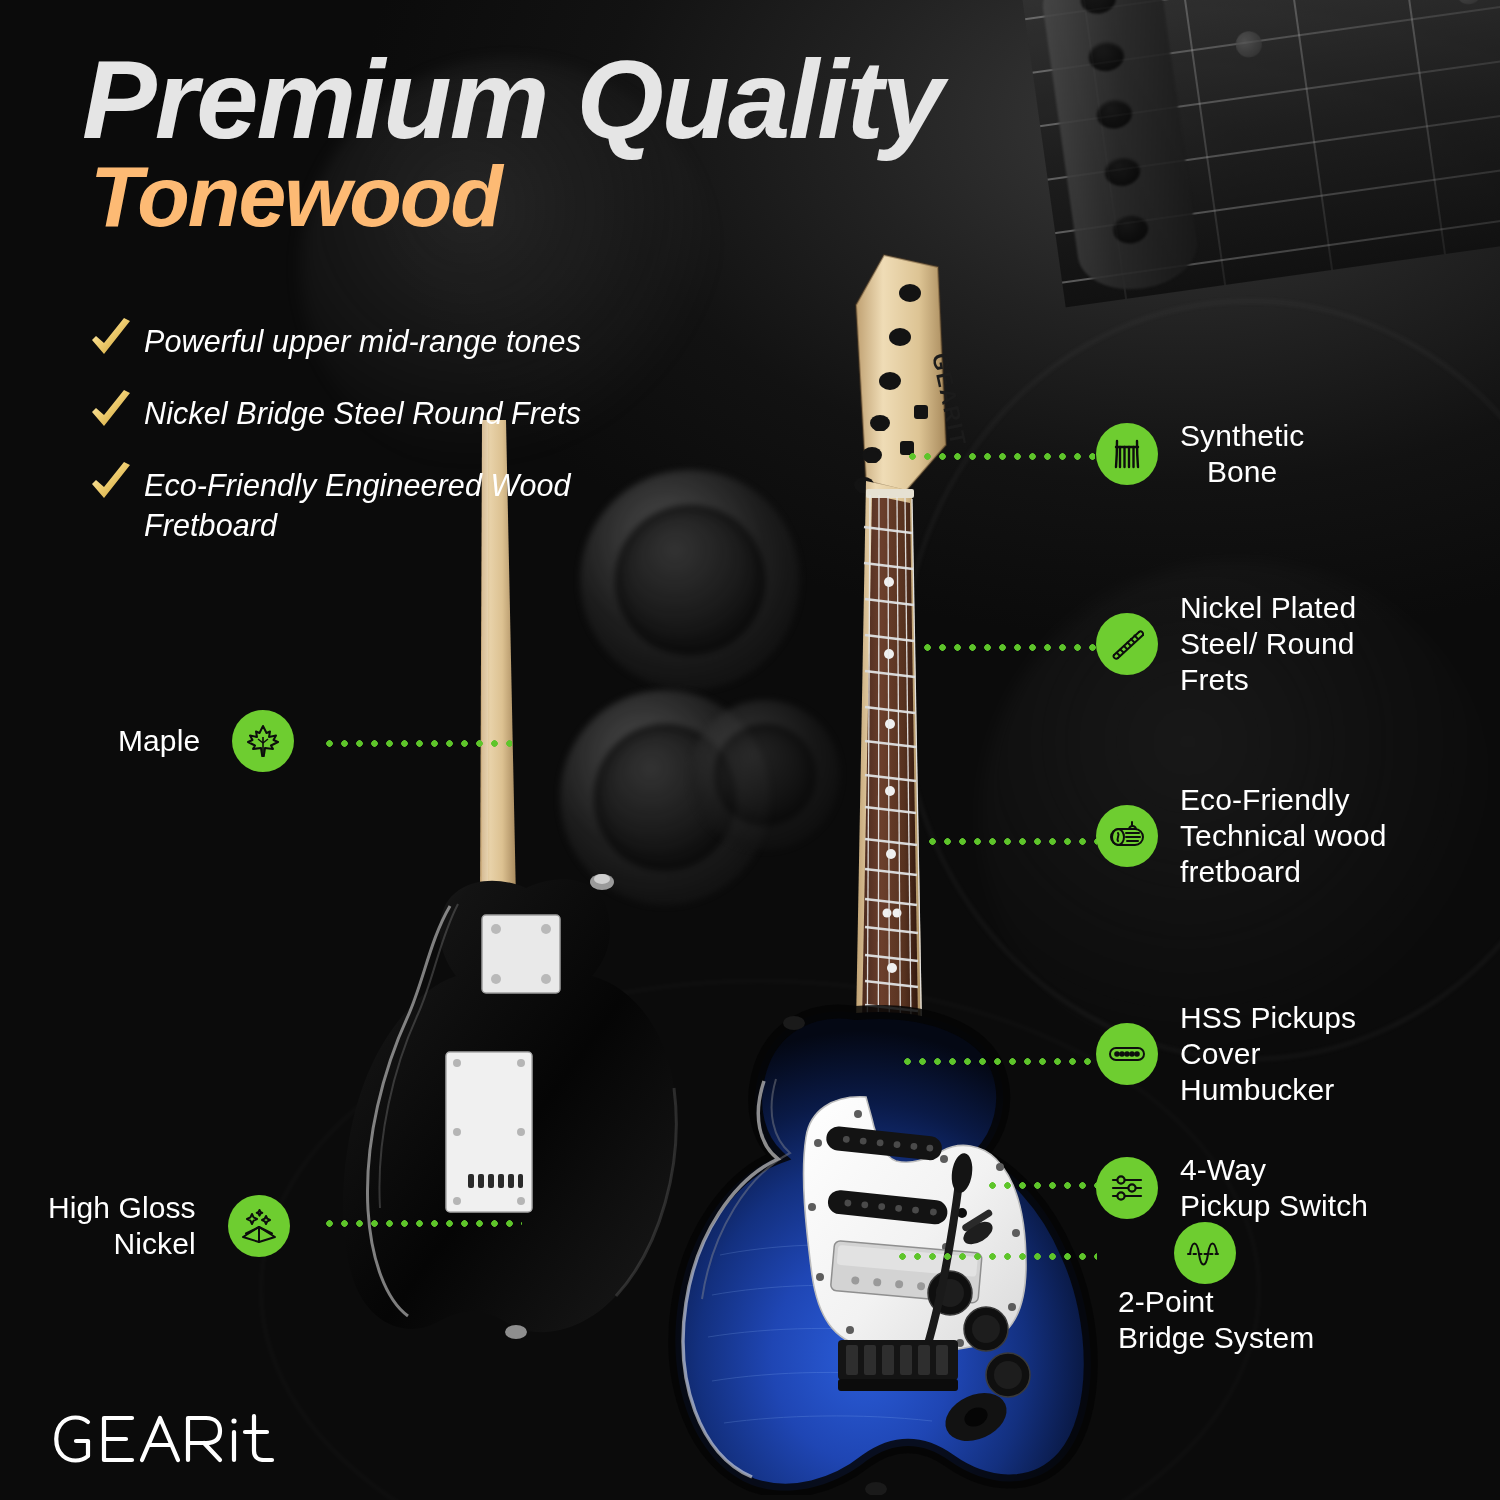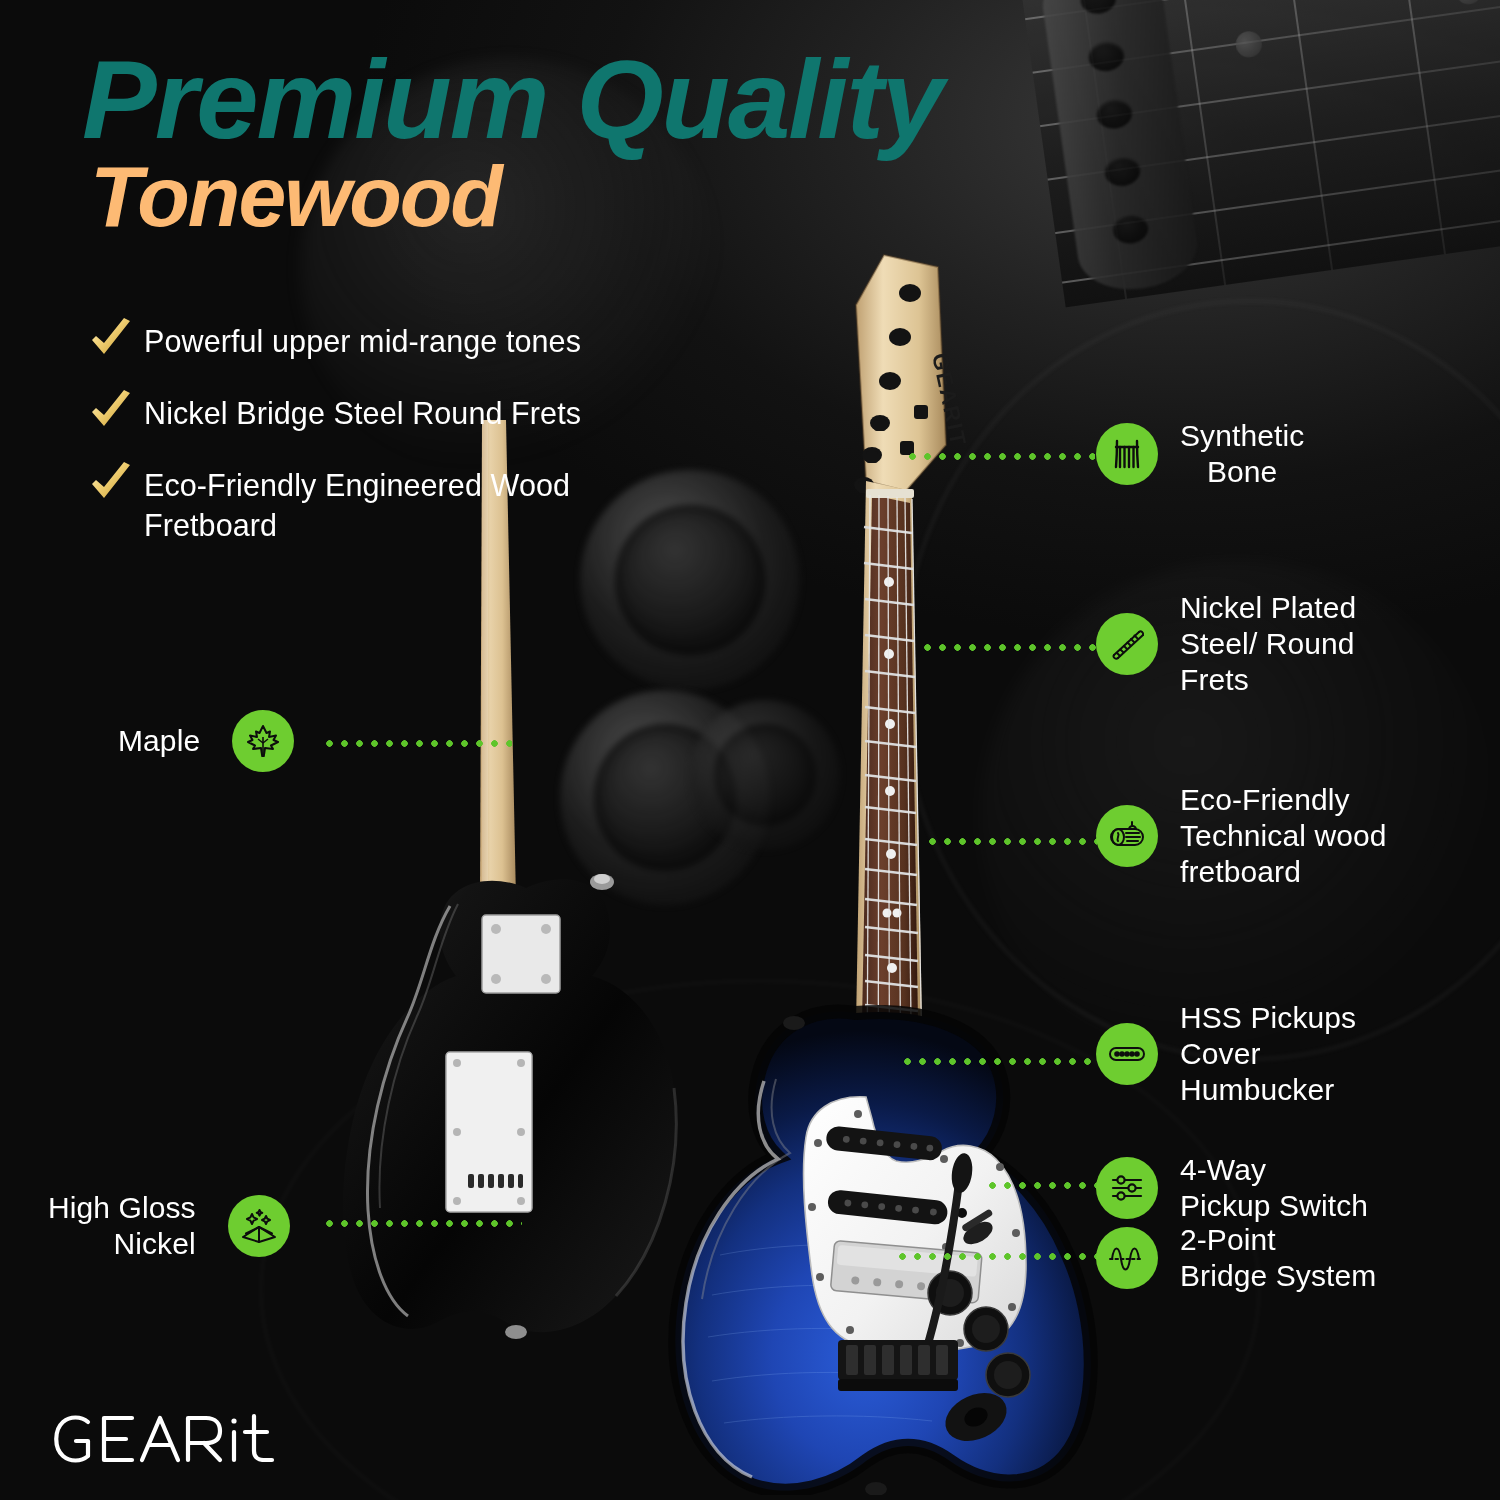--- a/index.html
+++ b/index.html
@@ -82,29 +82,29 @@
     filter:blur(8px);
   }
 
   
   .headline {
     position:absolute; left:82px; top:48px; width:1120px;
     font-style:italic; font-weight:bold;
     letter-spacing:-2px;
     line-height:.92;
   }
-  .headline .l1 { display:block; font-size:112px; color:#0f766e; }
+  .headline .l1 { display:block; font-size:112px; color:#e5e5e5; }
   .headline .l2 { display:block; font-size:86px; color:#fdba74; margin-top:6px; margin-left:8px; }
 
   
   .bullets { position:absolute; left:88px; top:322px; width:690px; }
   .bullet { display:flex; align-items:flex-start; margin-bottom:28px; }
   .bullet .ck { width:56px; flex:0 0 56px; margin-top:-4px; }
   .bullet .tx {
-    font-size:30.5px; color:#fff; line-height:1.30; letter-spacing:.1px;
+    font-size:30.5px; color:#fff; line-height:1.30; letter-spacing:.1px;font-style:italic;
   }
 
   
   .feature { position:absolute; display:flex; align-items:center; }
   .feature .ico {
     width:62px; height:62px; flex:0 0 62px; border-radius:50%;
     background:#6ecd30;
     display:flex; align-items:center; justify-content:center;
   }
   .feature .lbl {
@@ -628,21 +628,21 @@
         <line x1="5" y1="27" x2="33" y2="27"></line>
         <circle cx="13" cy="11" r="3.6" fill="#6ecd30"></circle>
         <circle cx="24" cy="19" r="3.6" fill="#6ecd30"></circle>
         <circle cx="13" cy="27" r="3.6" fill="#6ecd30"></circle>
       </svg>
     </span>
     <span class="lbl" style="white-space:pre-line">4-Way
 Pickup Switch</span>
   </div>
 
-  <div class="feature right" style="left:1096px; top:1222px;">
+  <div class="feature right" style="left:1096px; top:1222px;flex-direction:column;">
     <span class="ico">
       <svg width="40" height="38" viewBox="0 0 40 38" fill="none" stroke="#0d0d0d" stroke-width="2" stroke-linecap="round">
         <path d="M5 20 C 7 6, 12 6, 14 20 C 16 34, 21 34, 23 20 C 25 6, 30 6, 32 20"></path>
         <path d="M3 20 L36 20" stroke-dasharray="2.5 3"></path>
       </svg>
     </span>
     <span class="lbl" style="white-space:pre-line">2-Point
 Bridge System</span>
   </div>
 

